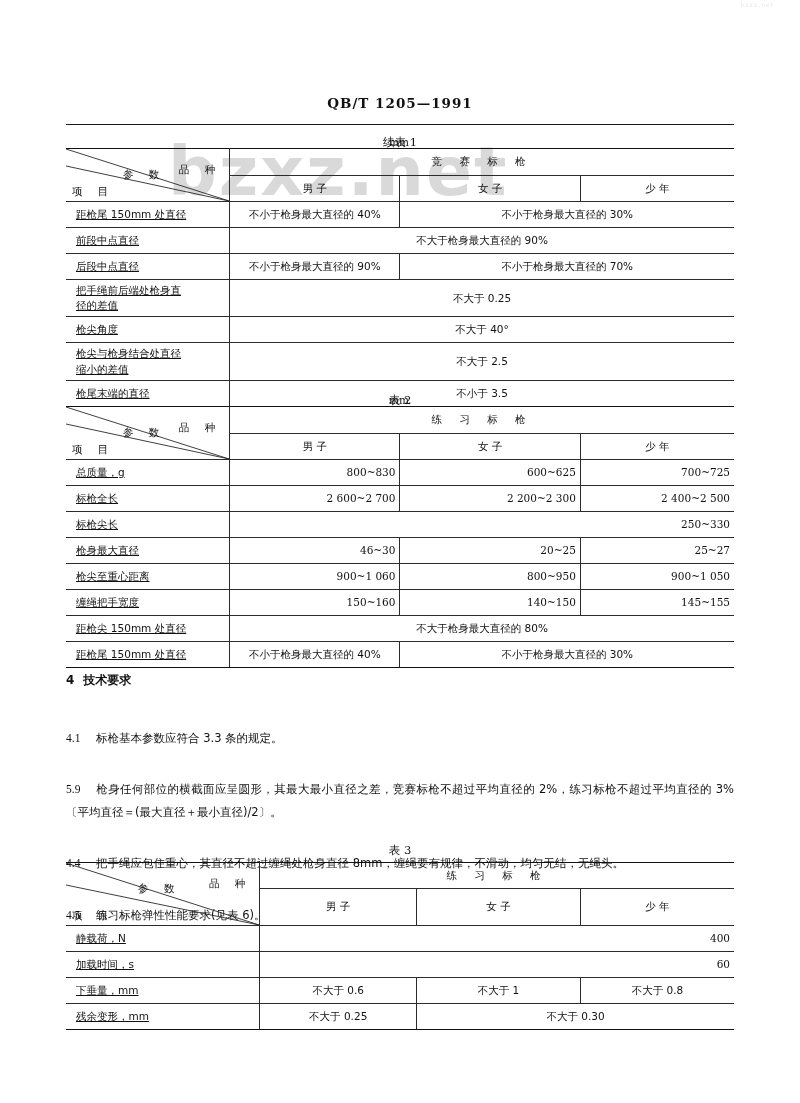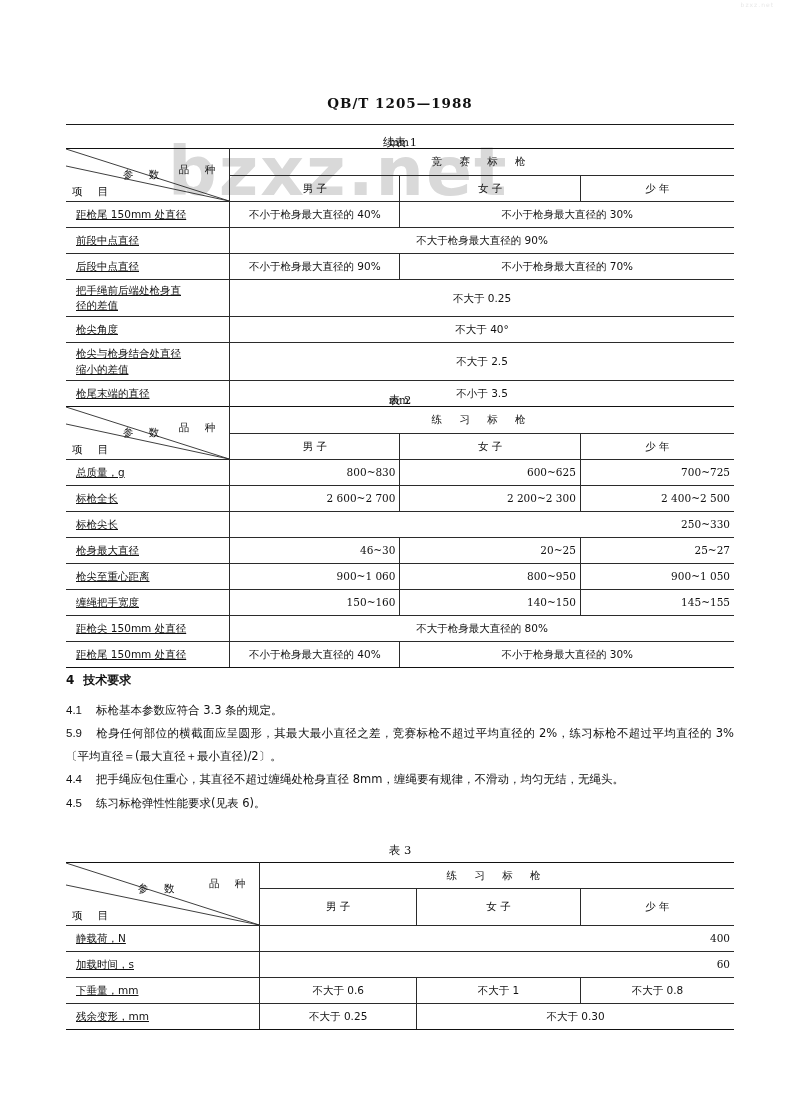--- a/index.html
+++ b/index.html
@@ -142,36 +142,37 @@
   .sec-head .n { margin-right: 9px; }
   p.para {
     font-size: 11.5px;
     line-height: 1.95;
     margin: 0 0 1px 0;
     text-align: justify;
   }
   p.para .idx {
     display: inline-block;
     width: 30px;
-    font-family: Liberation Sans, sans-serif;
+    font-family: Liberation Serif, serif;
+    margin-top: 28px;
   }
 
   .block { position: absolute; left: 66px; right: 66px; }
 </style>
 </head>
 <body>
 
 <div class="page">
 
   <div class="watermark">bzxz.net</div>
   <div class="corner-mark">bzxz.net</div>
 
   <div class="content">
 
-    <div class="std-no">QB/T 1205—1988</div>
+    <div class="std-no">QB/T 1205—1991</div>
     <div class="head-rule"></div>
 
     <div class="block" style="top:135px;">
       <div class="tbl-title">续表 1</div>
       <div class="tbl-unit">mm</div>
       <table class="std">
         <colgroup>
           <col style="width:24.5%">
             <col style="width:25.5%">
             <col style="width:27%">

